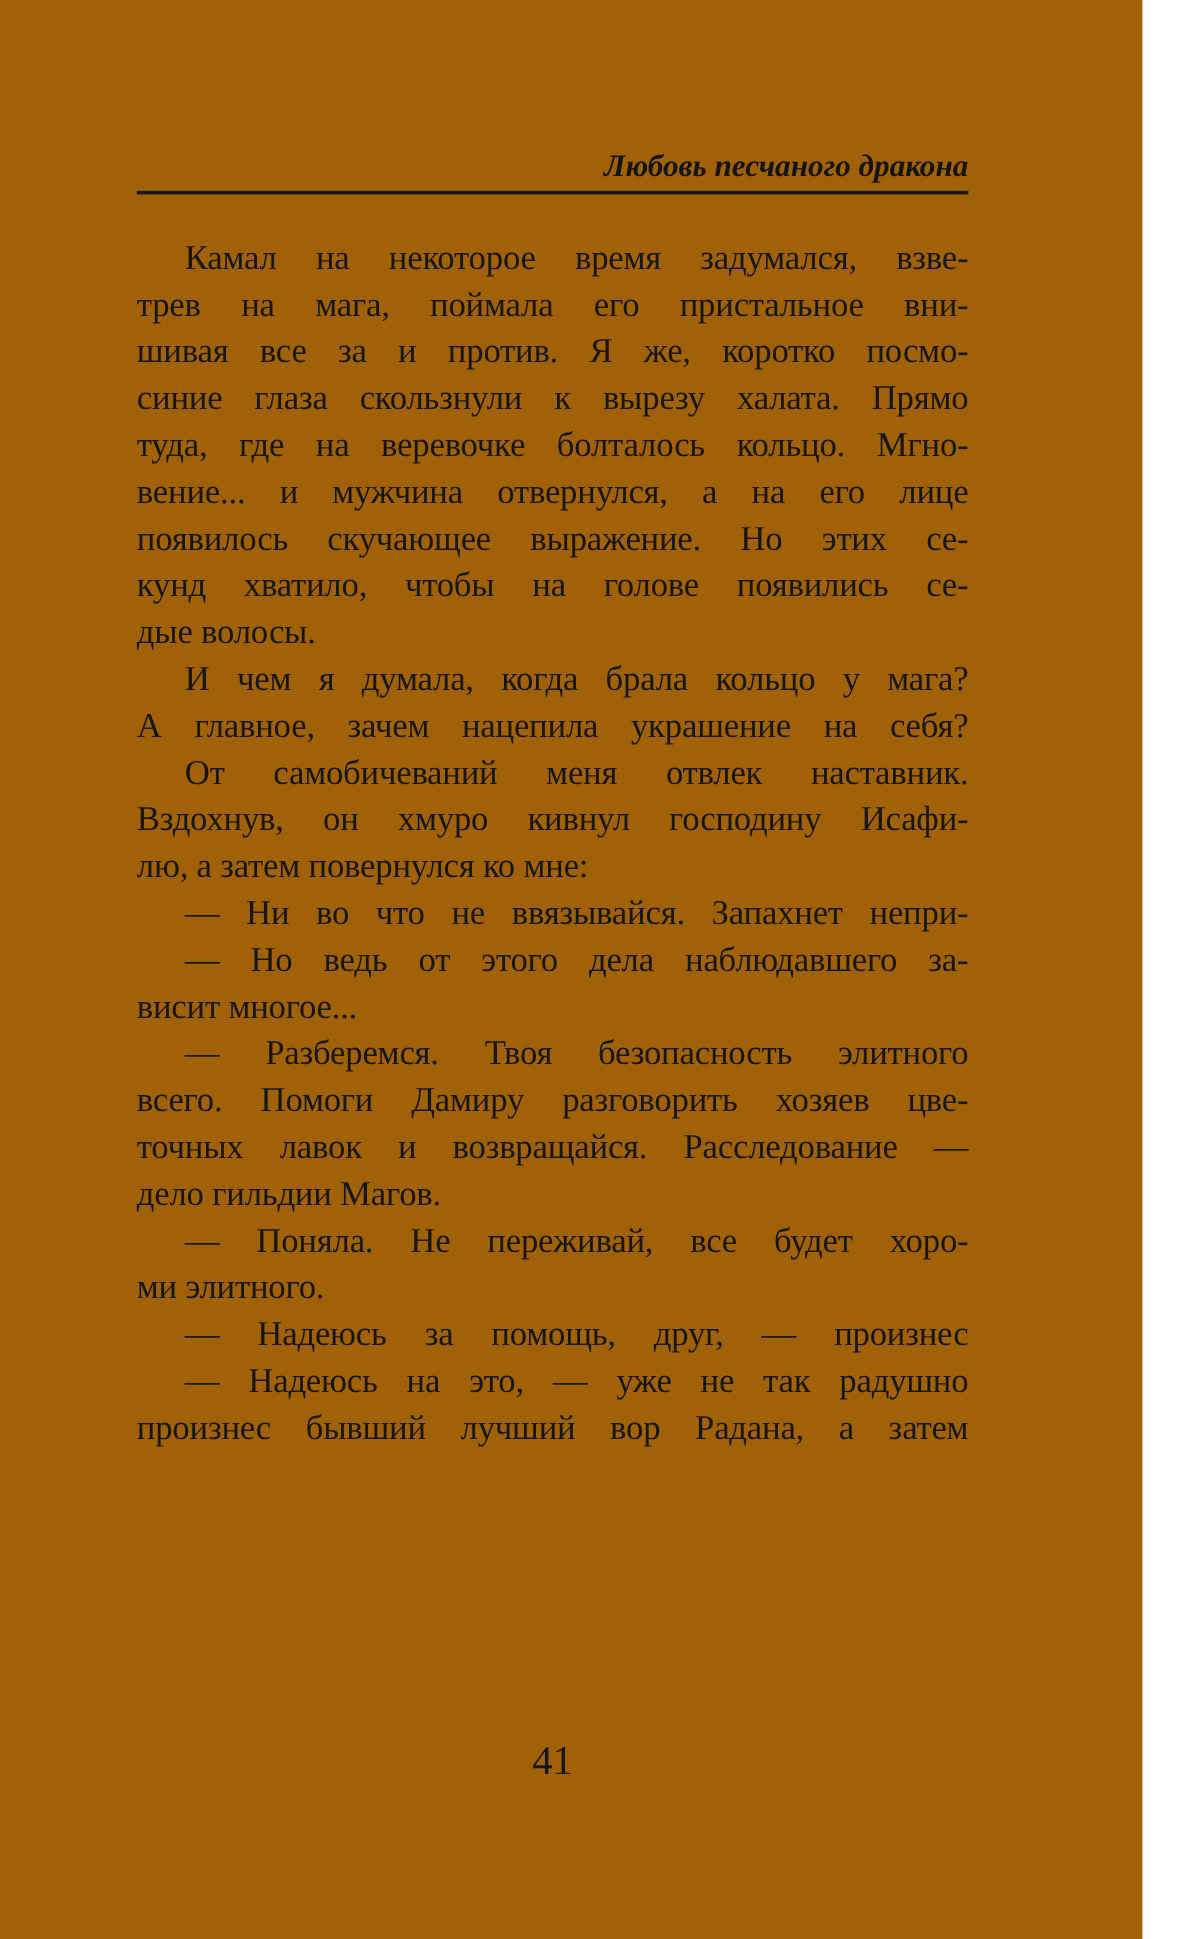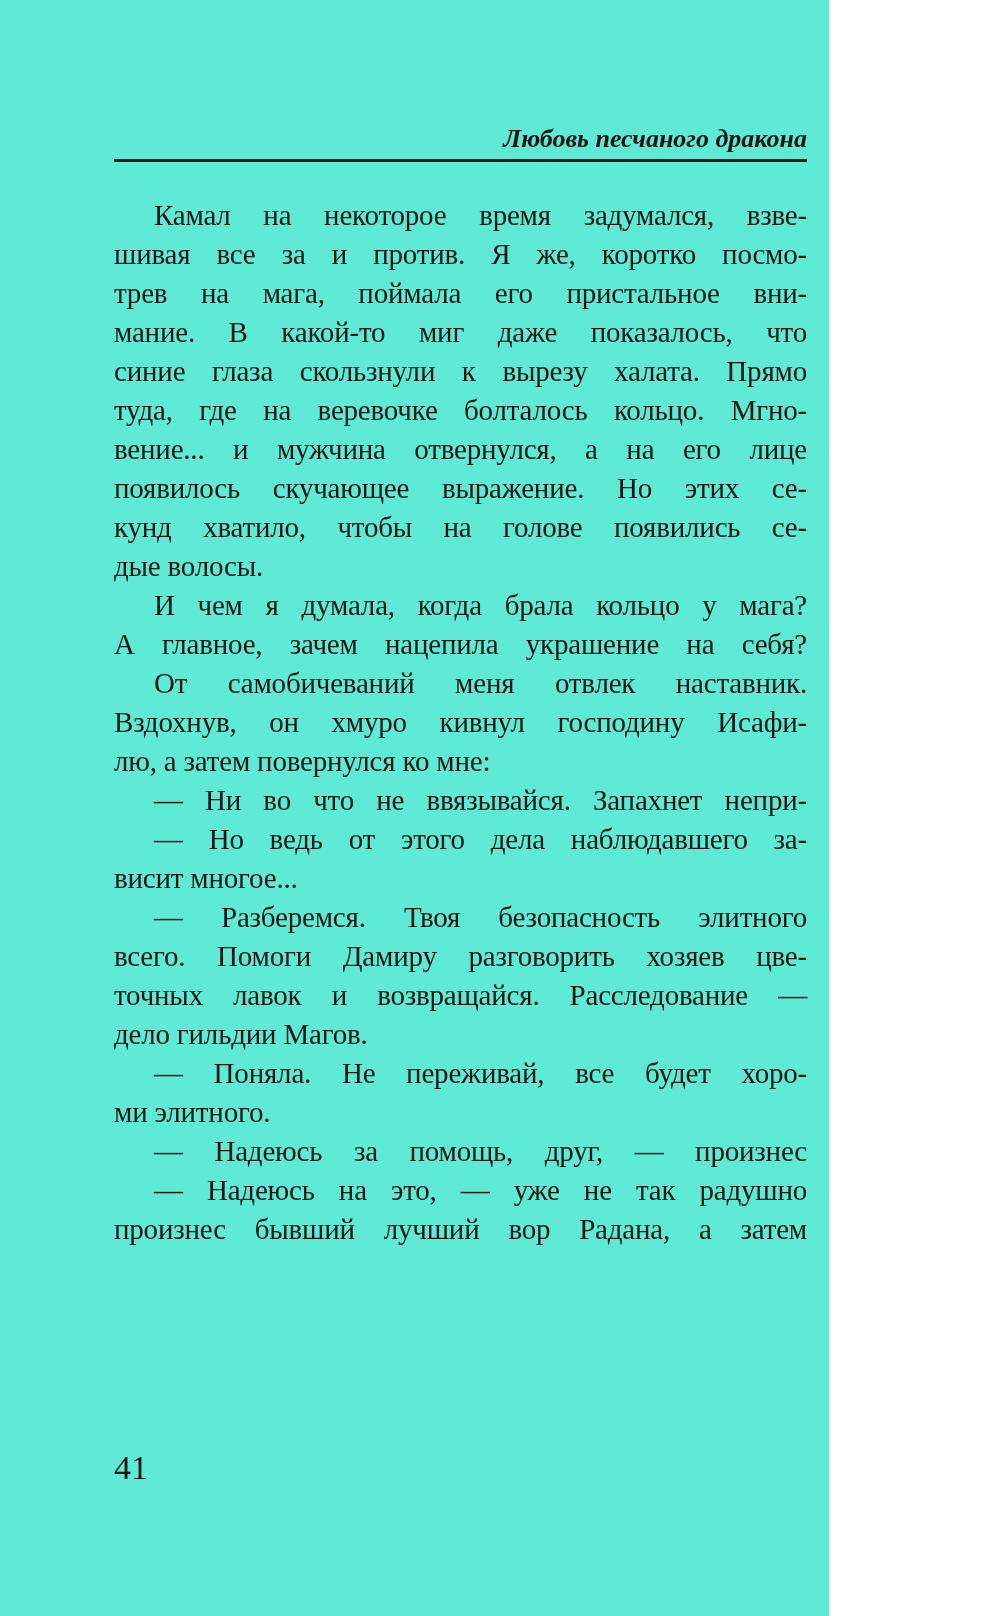--- a/index.html
+++ b/index.html
@@ -2,23 +2,23 @@
 <html><head>
 <meta charset="utf-8">
 <style>
   html, body {
     margin: 0;
     padding: 0;
     background: #ffffff;
   }
   .page {
     position: relative;
-    width: 829px;
+    width: 952px;
     height: 1616px;
-    background: #5eead4;
+    background: #a16207;
     color: #1a1a1a;
     font-family: "Liberation Serif", serif;
     overflow: hidden;
     text-decoration: underline;
   }
   .running-head {
     position: absolute;
     left: 114px;
     top: 123px;
     width: 693px;
@@ -52,39 +52,39 @@
     text-align-last: justify;
     white-space: normal;
   }
   .ln.ind { text-indent: 40px; }
   .ln.last { text-align-last: left; }
   .folio {
     position: absolute;
     left: 114px;
     top: 1448px;
     width: 693px;
+    text-align: center;
     font-size: 34px;
     line-height: 40px;
     color: #161616;
   }
 </style>
 </head>
 <body>
 
 <div class="page">
 
   <div class="running-head">Любовь песчаного дракона</div>
 
   <div class="rule"></div>
 
   <div class="text-block">
     <div class="ln ind">Камал на некоторое время задумался, взве-</div>
+    <div class="ln">трев на мага, поймала его пристальное вни-</div>
     <div class="ln">шивая все за и против. Я же, коротко посмо-</div>
-    <div class="ln">трев на мага, поймала его пристальное вни-</div>
-    <div class="ln">мание. В какой-то миг даже показалось, что</div>
     <div class="ln">синие глаза скользнули к вырезу халата. Прямо</div>
     <div class="ln">туда, где на веревочке болталось кольцо. Мгно-</div>
     <div class="ln">вение... и мужчина отвернулся, а на его лице</div>
     <div class="ln">появилось скучающее выражение. Но этих се-</div>
     <div class="ln">кунд хватило, чтобы на голове появились се-</div>
     <div class="ln last">дые волосы.</div>
     <div class="ln ind">И чем я думала, когда брала кольцо у мага?</div>
     <div class="ln">А главное, зачем нацепила украшение на себя?</div>
     <div class="ln ind">От самобичеваний меня отвлек наставник.</div>
     <div class="ln">Вздохнув, он хмуро кивнул господину Исафи-</div>

